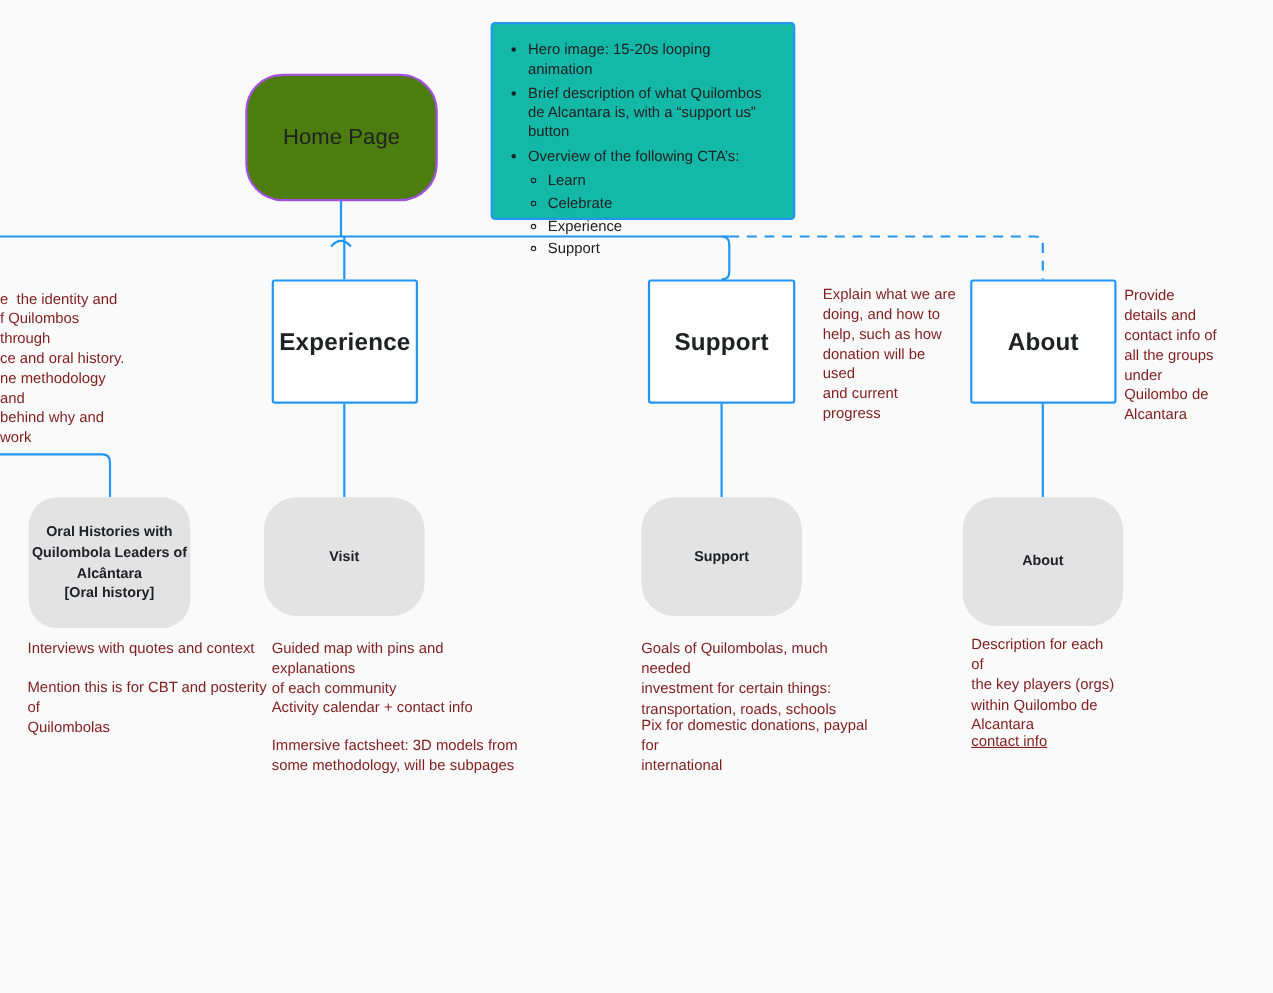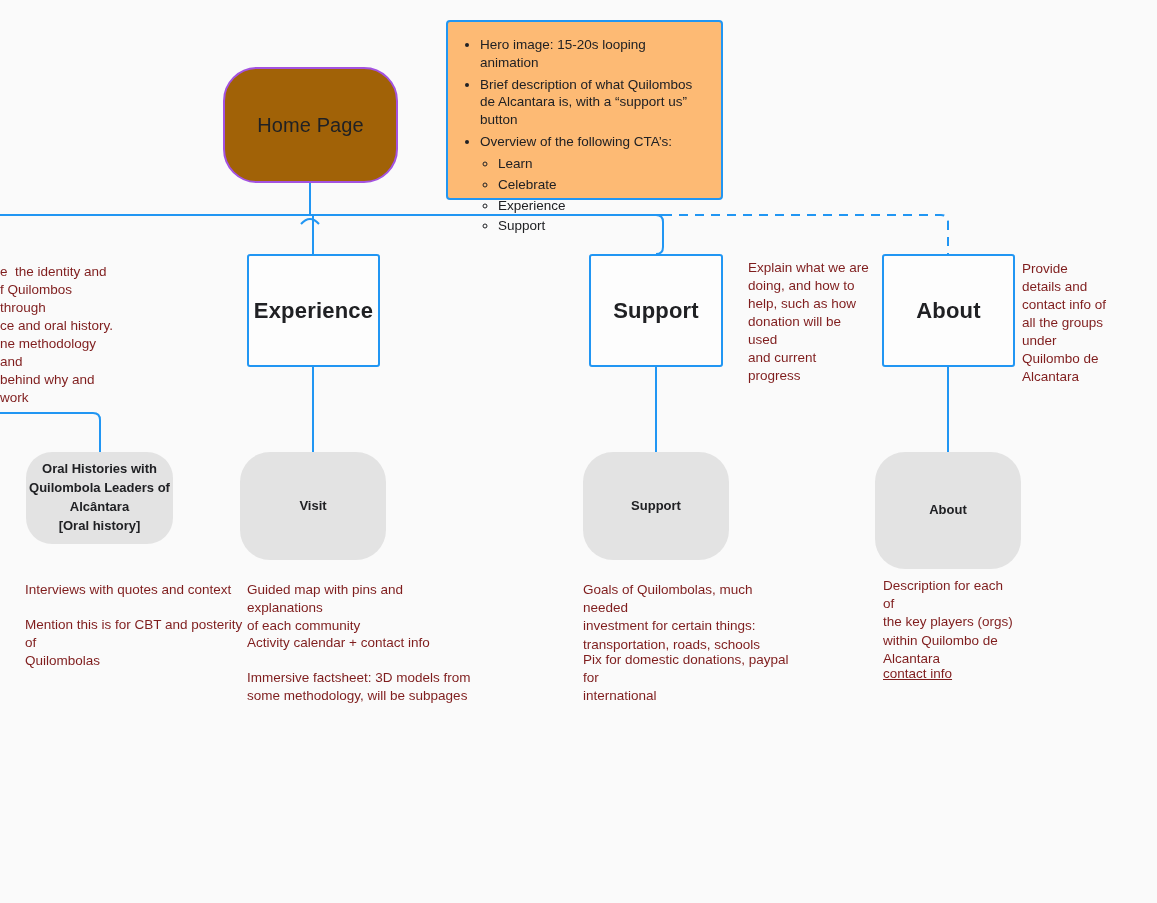--- a/index.html
+++ b/index.html
@@ -12,21 +12,21 @@
   }
   #canvas{position:absolute;left:0;top:0;width:1157px;height:903px;}
   #wires{position:absolute;left:0;top:0;width:1157px;height:903px;pointer-events:none;}
 
   
   .node{position:absolute;box-sizing:border-box;display:flex;align-items:center;justify-content:center;text-align:center;}
 
   .node-root{
     border:2px solid #a352e0;
     border-radius:34px;
-    background:#a16207;
+    background:#4d7c0f;
     font-size:20px;
     color:#202124;
     letter-spacing:.1px;
   }
   .node-section{
     border:2px solid #2196f3;
     border-radius:3px;
     background:#fdfdfd;
     font-size:22px;
     font-weight:bold;
@@ -41,21 +41,21 @@
     font-weight:bold;
     color:#202124;
     line-height:1.45;
   }
   .node-sub.tall{border-radius:26px;}
 
   .callout{
     position:absolute;box-sizing:border-box;
     border:2px solid #2196f3;
     border-radius:4px;
-    background:#fdba74;
+    background:#14b8a6;
     padding:14px 16px 14px 10px;
   }
   .callout ul{margin:0;padding:0 0 0 22px;}
   .callout ul li{
     font-size:13.5px;line-height:1.32;color:#202124;margin:0 0 4px 0;
   }
   .callout ul ul{margin:4px 0 0 0;padding-left:18px;}
   .callout ul ul li{margin-bottom:3px;}
 
   .anno{
@@ -143,21 +143,21 @@
     <span>About</span>
   </div>
   <div class="anno" style="left:1022px;top:260px;width:102px;">Provide
 details and
 contact info of
 all the groups
 under
 Quilombo de
 Alcantara</div>
 
-  <div class="node node-sub tall" style="left:26px;top:452px;width:147px;height:92px;">
+  <div class="node node-sub tall" style="left:26px;top:452px;width:147px;height:119px;">
     <span style="white-space:pre-line;">Oral Histories with
 Quilombola Leaders of
 Alcântara
 [Oral history]</span>
   </div>
   <div class="anno note" style="left:25px;top:581px;width:216px;">Interviews with quotes and context</div>
   <div class="anno note" style="left:25px;top:616px;width:224px;">Mention this is for CBT and posterity of
 Quilombolas</div>
 
   <div class="node node-sub" style="left:240px;top:452px;width:146px;height:108px;">

